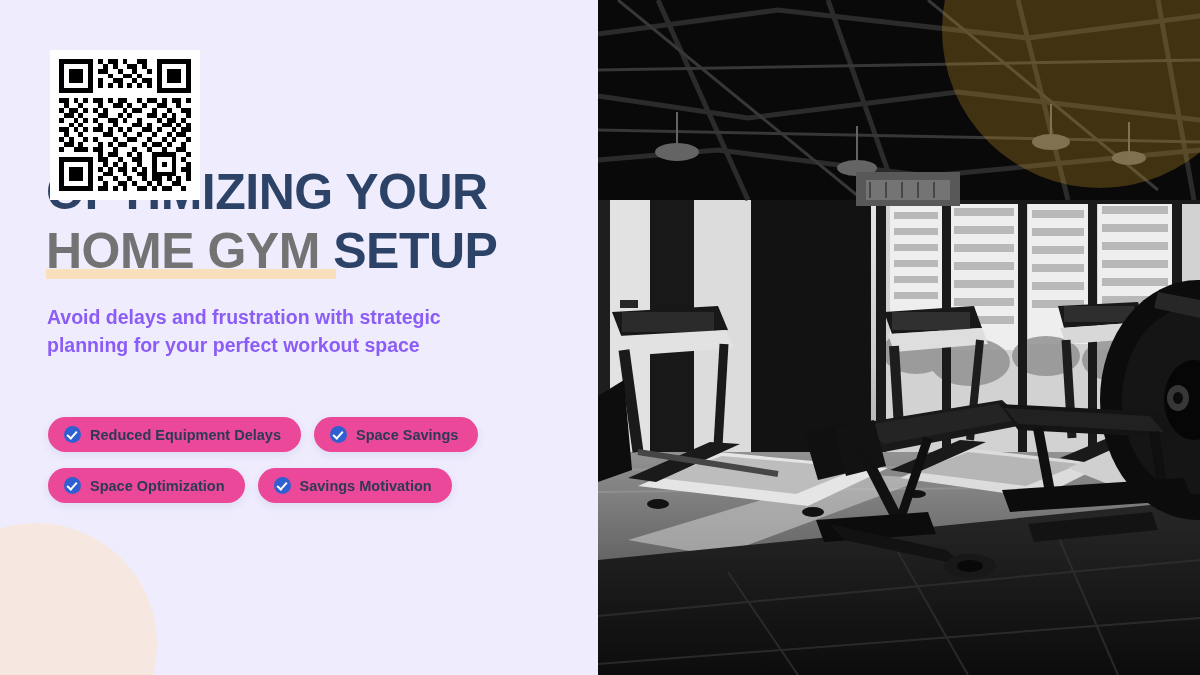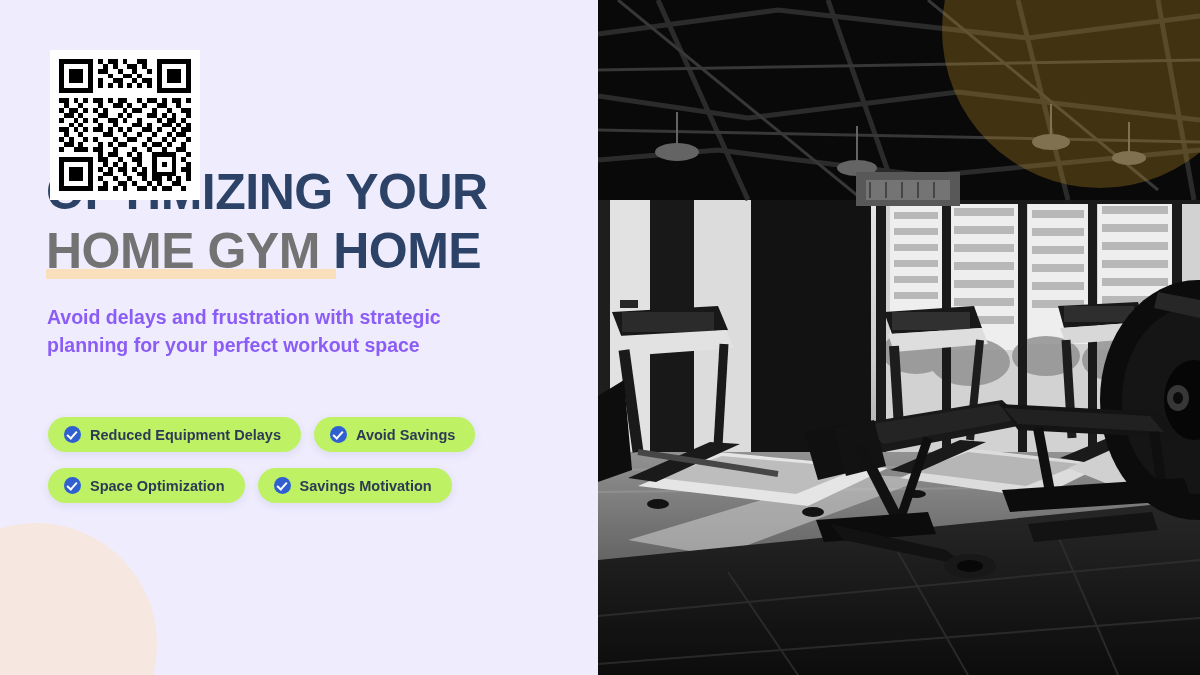--- a/index.html
+++ b/index.html
@@ -124,21 +124,21 @@
   .pill-row {
     display: flex;
     align-items: center;
     gap: 13px;
     margin-bottom: 16px;
   }
   .pill {
     display: inline-flex;
     align-items: center;
     gap: 9px;
-    background: #bef264;
+    background: #ec4899;
     border-radius: 999px;
     padding: 9px 20px 9px 16px;
     box-shadow: 0 3px 10px rgba(60,60,120,0.09);
     white-space: nowrap;
   }
   .pill-label {
     font-size: 14.5px;
     font-weight: 600;
     color: #2c3a55;
   }
@@ -194,21 +194,21 @@
     <div class="blush-circle"></div>
 
     <div class="content">
 
       <div class="headline">
         <div class="headline-line">OPTIMIZING YOUR</div>
         <div class="headline-line">
           <span class="hl-highlight-wrap">
             <span class="hl-underline"></span>
             <span class="hl-red">HOME GYM</span>
-          </span><span class="hl-navy"> HOME</span>
+          </span><span class="hl-navy"> SETUP</span>
         </div>
       </div>
 
       <div class="qr-box">
         <svg width="142" height="142" viewBox="0 0 29 29" shape-rendering="crispEdges">
           <rect width="29" height="29" fill="#ffffff"></rect>
           <g fill="#000000">
 
             <rect x="1" y="1" width="7" height="1"></rect>
               <rect x="1" y="7" width="7" height="1"></rect>
@@ -416,21 +416,21 @@
       <div class="subtitle">Avoid delays and frustration with strategic planning for your perfect workout space</div>
 
       <div class="pill-rows">
         <div class="pill-row">
           <div class="pill">
             <span class="check-icon"></span>
             <span class="pill-label">Reduced Equipment Delays</span>
           </div>
           <div class="pill">
             <span class="check-icon"></span>
-            <span class="pill-label">Avoid Savings</span>
+            <span class="pill-label">Space Savings</span>
           </div>
         </div>
         <div class="pill-row">
           <div class="pill">
             <span class="check-icon"></span>
             <span class="pill-label">Space Optimization</span>
           </div>
           <div class="pill">
             <span class="check-icon"></span>
             <span class="pill-label">Savings Motivation</span>

